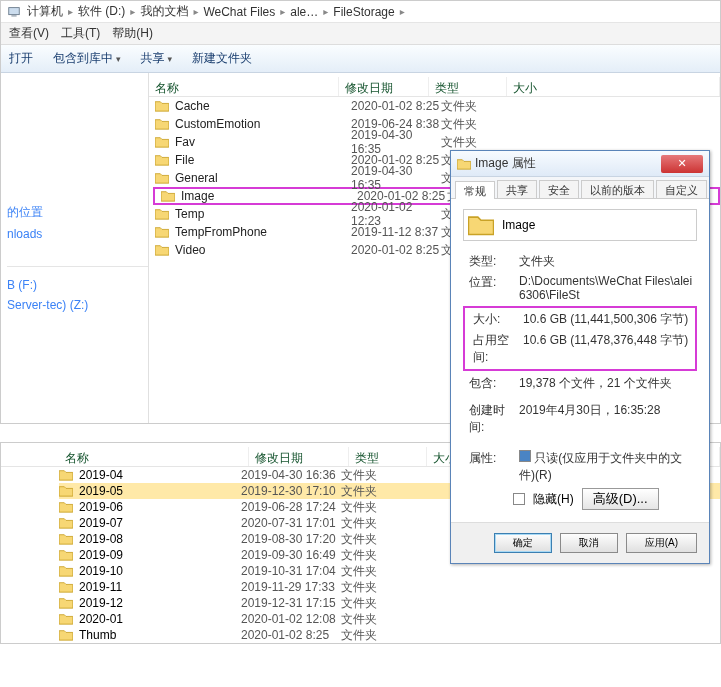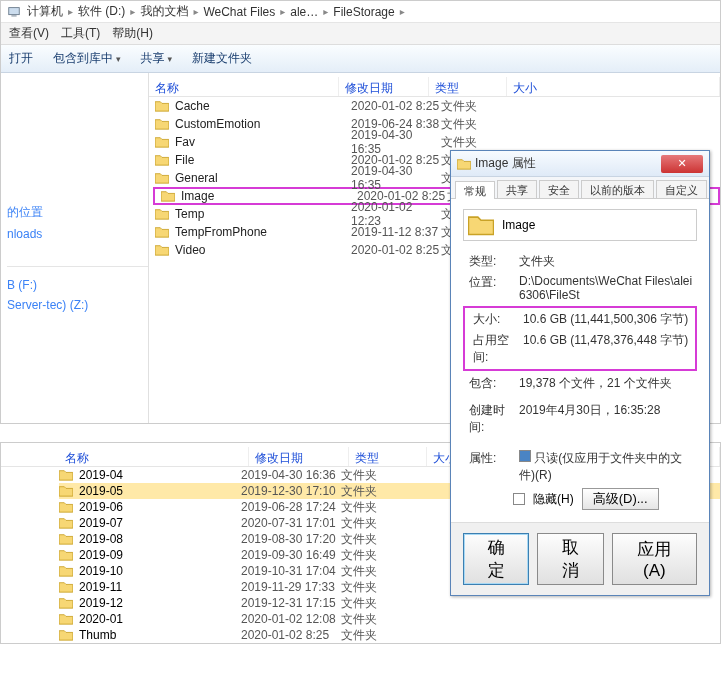--- a/index.html
+++ b/index.html
@@ -19,21 +19,21 @@
     .tb-item { color: #1a3e6f; display: flex; align-items: center; gap: 3px; }
     .tb-drop { font-size: 9px; color: #555; }
 
     .explorer-body { display: flex; height: 350px; background: #fff; }
     .sidebar { width: 148px; border-right: 1px solid #e0e0e0; padding-top: 130px; display: flex; flex-direction: column; gap: 4px; padding-left: 6px; }
     .side-item { color: #3b82f6; padding: 1px 0; }
     .side-divider { height: 1px; background: #e5e5e5; margin: 20px 0 6px 0; }
 
     .main-pane { flex: 1; padding-top: 4px; }
     .headers { display: flex; border-bottom: 1px solid #e5e5e5; height: 20px; }
-    .h-col { color: #1d4ed8; padding: 3px 6px; border-right: 1px solid #eee; }
+    .h-col { color: #14532d; padding: 3px 6px; border-right: 1px solid #eee; }
     .h-name { width: 190px; }
     .h-date { width: 90px; }
     .h-type { width: 78px; }
     .h-size { flex: 1; }
 
     .file-list { }
     .file-row { display: flex; align-items: center; height: 18px; padding: 0 6px; }
     .file-row.sel { border: 2px solid #d63bd6; margin: 0 0 0 4px; }
     .folder-icon { width: 14px; height: 12px; margin-right: 6px; }
     .f-name { width: 176px; color: #222; }
@@ -61,21 +61,21 @@
     .prop-val { flex: 1; color: #333; word-break: break-all; }
     .hl-box { border: 2px solid #d63bd6; padding: 1px 2px; margin: 2px 0; }
 
     .attr-block { margin-top: 10px; }
     .checkbox-row { display: flex; align-items: center; gap: 8px; padding: 2px 0 2px 50px; }
     .checkbox { width: 12px; height: 12px; border: 1px solid #888; display: inline-block; }
     .checkbox.checked { background: #4a84c4; }
     .adv-btn { float: right; padding: 1px 10px; border: 1px solid #999; background: linear-gradient(#fff,#e5e5e5); font-size: 13px; }
 
     .dlg-buttons { display: flex; justify-content: flex-end; gap: 8px; padding: 10px 12px; background: #f0f0f0; border-top: 1px solid #ddd; }
-    .dlg-btn { padding: 2px 18px; border: 1px solid #8a8a8a; background: linear-gradient(#fdfdfd,#e0e0e0); font-size: 17px; }
+    .dlg-btn { padding: 2px 18px; border: 1px solid #8a8a8a; background: linear-gradient(#fdfdfd,#e0e0e0); font-size: 10px; }
     .dlg-btn.primary { border: 1px solid #3c7fb1; box-shadow: 0 0 0 1px #a7d9f5 inset; }
 
     
     .bottom-explorer { margin-top: 18px; border: 1px solid #ccc; }
     .bottom-body { padding-top: 4px; }
     .bottom-headers { display: flex; border-bottom: 1px solid #e5e5e5; height: 20px; padding-left: 58px; }
     .bh-name { width: 190px; }
     .bh-date { width: 100px; }
     .bh-type { width: 78px; }
     .bh-size { flex: 1; }

